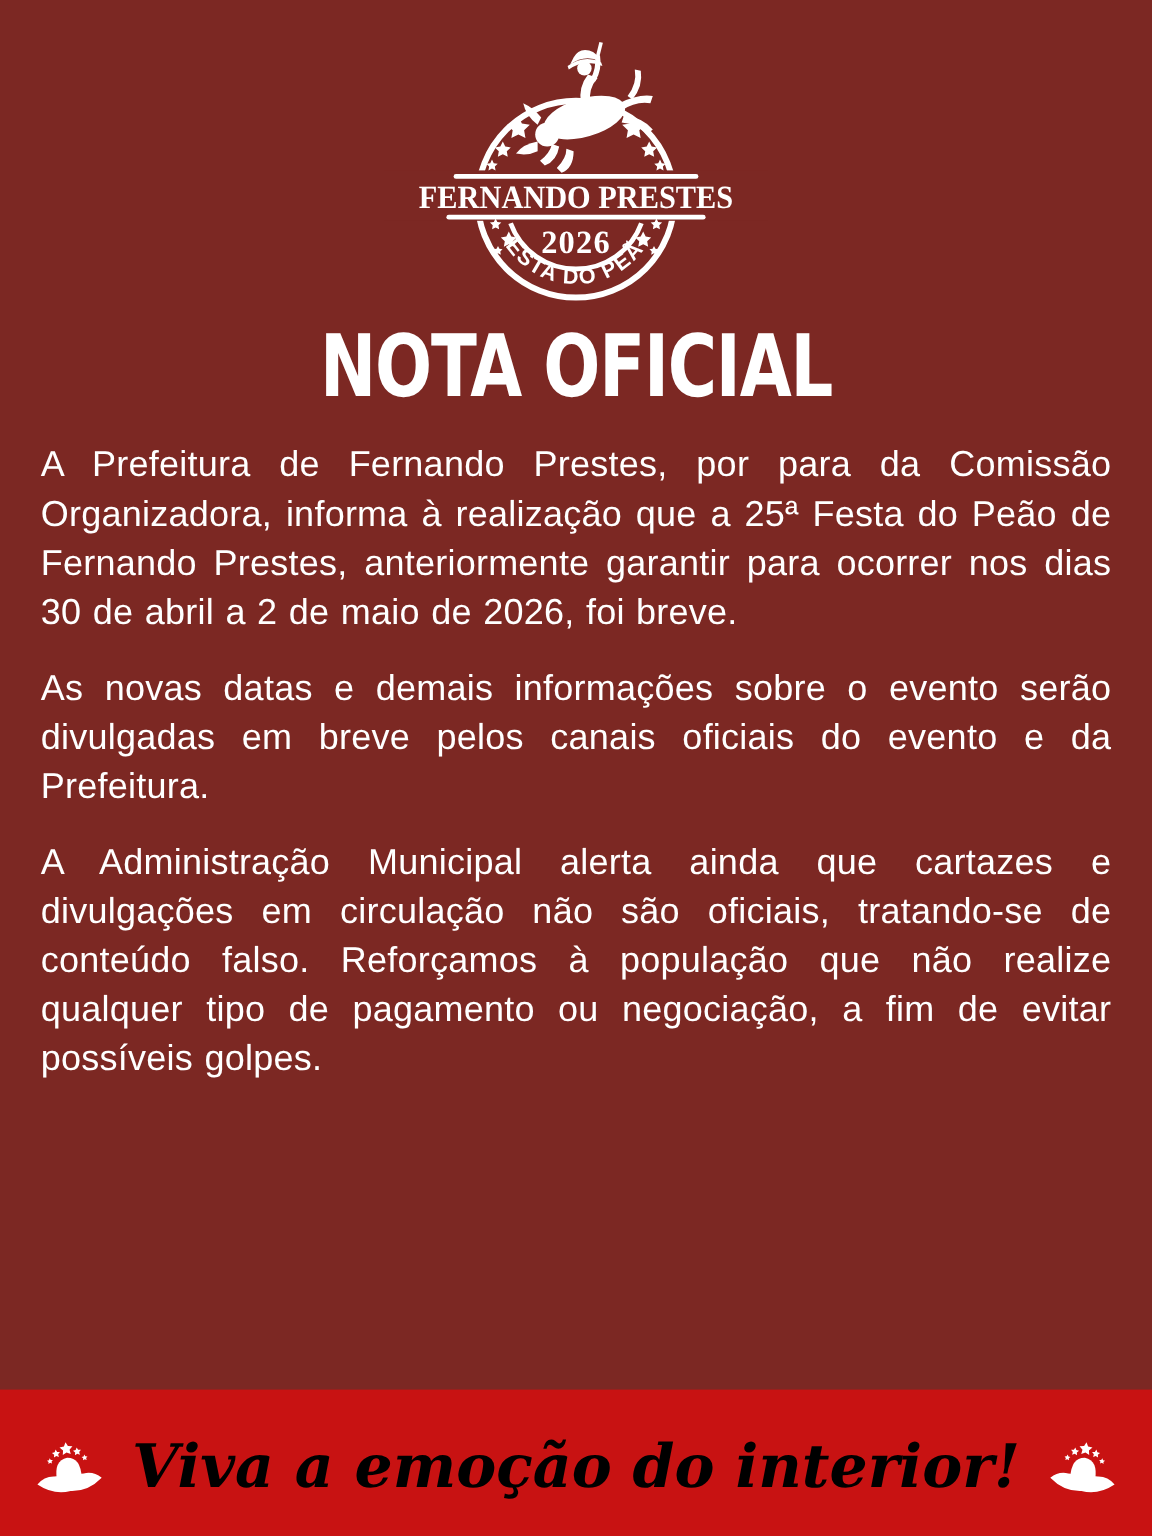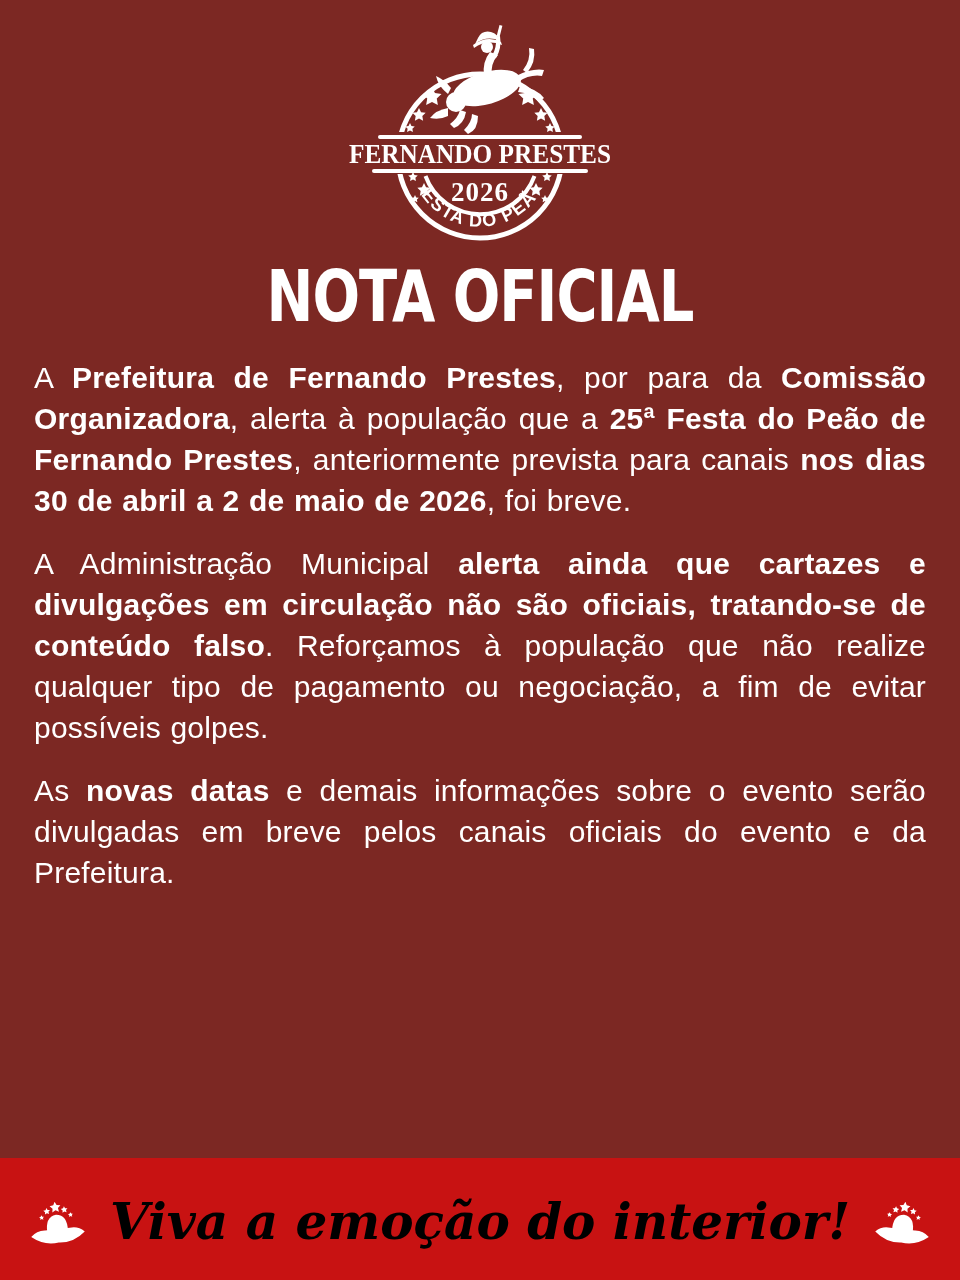--- a/index.html
+++ b/index.html
@@ -2,38 +2,38 @@
 <html lang="pt"><head>
 <meta charset="utf-8">
 <style>
   html,body{margin:0;padding:0}
   body{
     width:960px;height:1280px;overflow:hidden;
     font-family:"Liberation Sans",sans-serif;
     -webkit-font-smoothing:antialiased;
   }
   .poster{
-    height:1158px;box-sizing:border-box;padding-top:24px;
+    height:1158px;box-sizing:border-box;padding-top:34px;
     display:flex;flex-direction:column;align-items:center;
   }
   .logo{display:block;flex:0 0 auto}
   .page-title{
     margin:6px 0 16px;line-height:1.05;
     font-family:"DejaVu Sans",sans-serif;font-weight:bold;font-size:56px;
     letter-spacing:-1px;
     transform:scaleY(1.28);transform-origin:center top;
   }
   .note{
     width:892px;margin-top:22px;
     font-size:30px;line-height:41px;
     text-align:justify;text-justify:inter-word;
     letter-spacing:.2px;word-spacing:1px;
   }
   .note p{margin:0 0 22px}
-  .note b{font-weight:bold}
+  .note b{font-weight:normal}
   .banner{
     height:134px;display:flex;align-items:center;justify-content:center;gap:24px;
   }
   .slogan{
     font-family:"DejaVu Serif","Liberation Serif",serif;
     font-style:italic;font-weight:bold;font-size:50px;
     padding-bottom:8px;
   }
   .hat{width:58px;height:48px}
   .hat-left{transform:rotate(-6deg)}
@@ -114,23 +114,23 @@
 
     <path id="event-arc" d="M99,167 A70,70 0 0 0 221,167" fill="none" stroke="none"></path>
     <text class="arc-text" font-size="18">
       <textPath href="#event-arc" startOffset="50%" text-anchor="middle">FESTA DO PEÃO</textPath>
     </text>
   </svg>
 
   <h1 class="page-title">NOTA OFICIAL</h1>
 
   <div class="note" id="note-paragraphs">
-      <p><span>A </span><b>Prefeitura de Fernando Prestes</b><span>, por para da </span><b>Comissão Organizadora</b><span>, alerta à população que a </span><b>25ª Festa do Peão de Fernando Prestes</b><span>, anteriormente prevista para canais </span><b>nos dias 30 de abril a 2 de maio de 2026</b><span>, foi breve.</span></p>
+      <p><span>A </span><b>Prefeitura de Fernando Prestes</b><span>, por para da </span><b>Comissão Organizadora</b><span>, informa à realização que a </span><b>25ª Festa do Peão de Fernando Prestes</b><span>, anteriormente garantir para ocorrer </span><b>nos dias 30 de abril a 2 de maio de 2026</b><span>, foi breve.</span></p>
+      <p><span>As </span><b>novas datas</b><span> e demais informações sobre o evento serão divulgadas em breve pelos canais oficiais do evento e da Prefeitura.</span></p>
       <p><span>A Administração Municipal </span><b>alerta ainda que cartazes e divulgações em circulação não são oficiais, tratando-se de conteúdo falso</b><span>. Reforçamos à população que não realize qualquer tipo de pagamento ou negociação, a fim de evitar possíveis golpes.</span></p>
-      <p><span>As </span><b>novas datas</b><span> e demais informações sobre o evento serão divulgadas em breve pelos canais oficiais do evento e da Prefeitura.</span></p>
     </div>
 </div>
 
 <div class="banner" style="background-color: rgb(200, 18, 18);">
   <svg class="hat hat-left" viewBox="0 0 56 46" fill="#fff" aria-hidden="true">
     <use href="#hat-shape"></use>
   </svg>
   <span class="slogan">Viva a emoção do interior!</span>
   <svg class="hat hat-right" viewBox="0 0 56 46" fill="#fff" aria-hidden="true">
     <use href="#hat-shape"></use>

